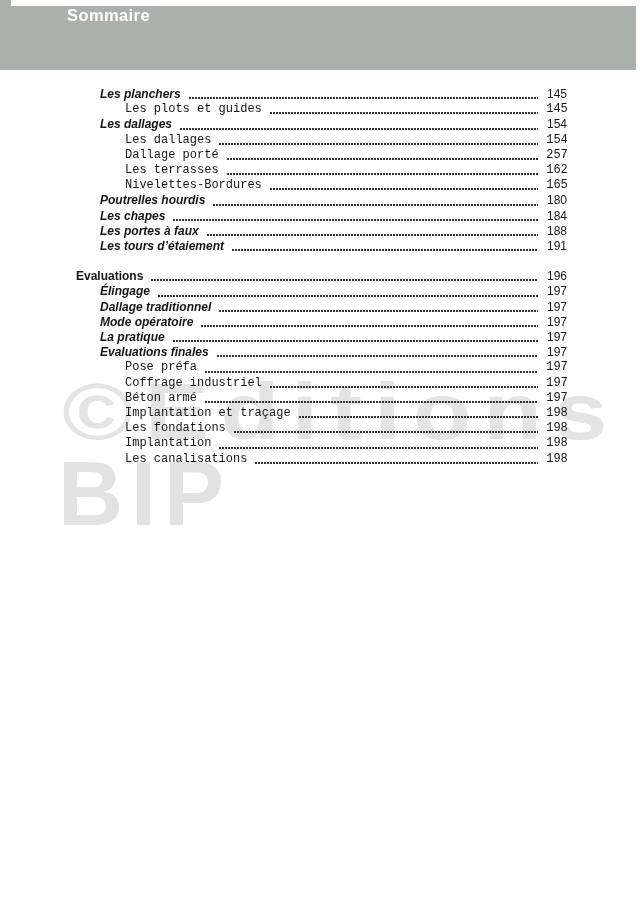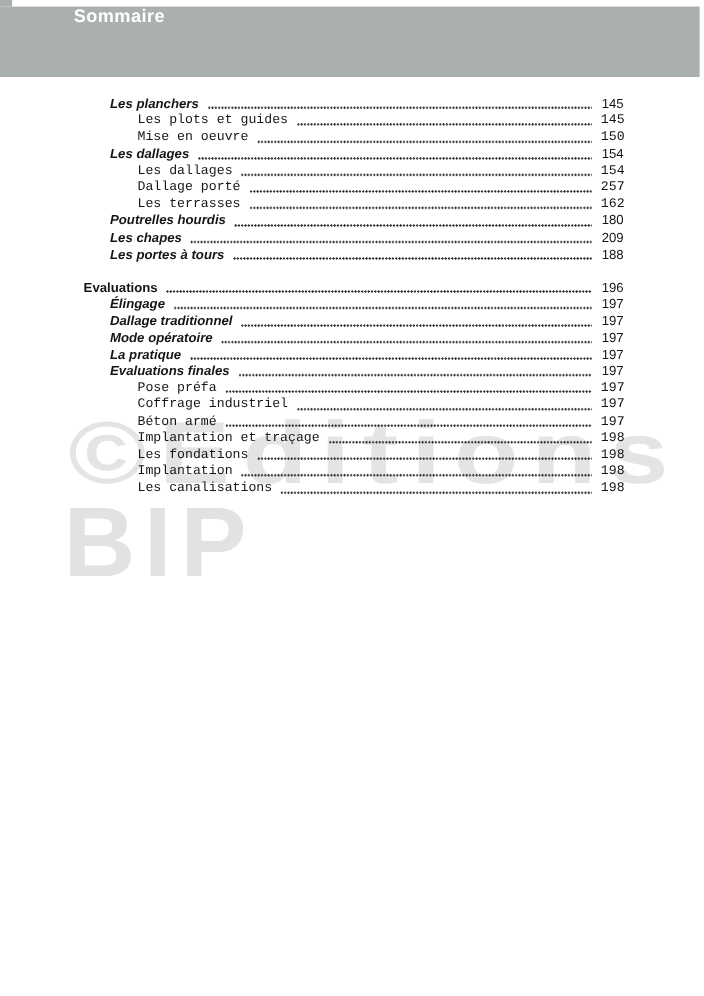--- a/index.html
+++ b/index.html
@@ -86,59 +86,64 @@
     <div class="row l2">
       <span class="label">Les planchers</span>
       <span class="leader"></span>
       <span class="page-num">145</span>
     </div>
     <div class="row l3">
       <span class="label">Les plots et guides</span>
       <span class="leader"></span>
       <span class="page-num">145</span>
     </div>
-    <div class="row l3">
-      <span class="label">Mise en oeuvre</span>
-      <span class="leader"></span>
-      <span class="page-num">150</span>
-    </div>
     <div class="row l2">
       <span class="label">Les dallages</span>
       <span class="leader"></span>
       <span class="page-num">154</span>
     </div>
     <div class="row l3">
       <span class="label">Les dallages</span>
       <span class="leader"></span>
       <span class="page-num">154</span>
     </div>
     <div class="row l3">
       <span class="label">Dallage porté</span>
       <span class="leader"></span>
       <span class="page-num">257</span>
     </div>
     <div class="row l3">
       <span class="label">Les terrasses</span>
       <span class="leader"></span>
       <span class="page-num">162</span>
     </div>
+    <div class="row l3">
+      <span class="label">Nivelettes-Bordures</span>
+      <span class="leader"></span>
+      <span class="page-num">165</span>
+    </div>
     <div class="row l2">
       <span class="label">Poutrelles hourdis</span>
       <span class="leader"></span>
       <span class="page-num">180</span>
     </div>
     <div class="row l2">
       <span class="label">Les chapes</span>
       <span class="leader"></span>
-      <span class="page-num">209</span>
-    </div>
-    <div class="row l2">
-      <span class="label">Les portes à tours</span>
+      <span class="page-num">184</span>
+    </div>
+    <div class="row l2">
+      <span class="label">Les portes à faux</span>
       <span class="leader"></span>
       <span class="page-num">188</span>
+    </div>
+    <div class="row l2">
+      <span class="label">Les tours d’étaiement</span>
+      <span class="leader"></span>
+      <span class="page-num">191</span>
     </div>
     <div class="spacer"></div>
     <div class="row l1">
       <span class="label">Evaluations</span>
       <span class="leader"></span>
       <span class="page-num">196</span>
     </div>
     <div class="row l2">
       <span class="label">Élingage</span>
       <span class="leader"></span>

